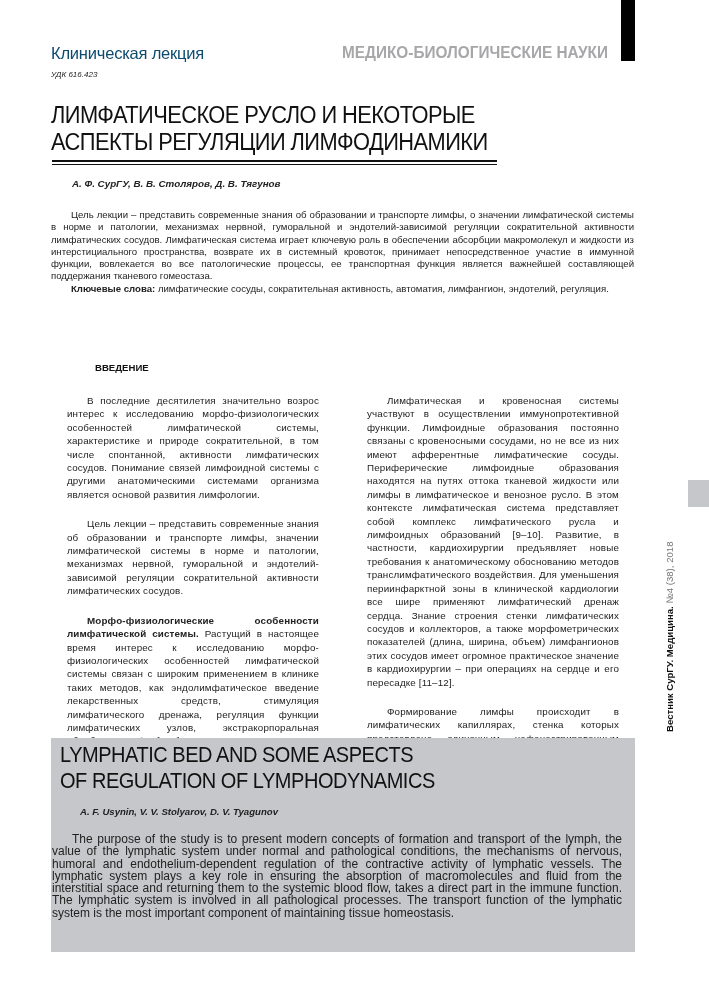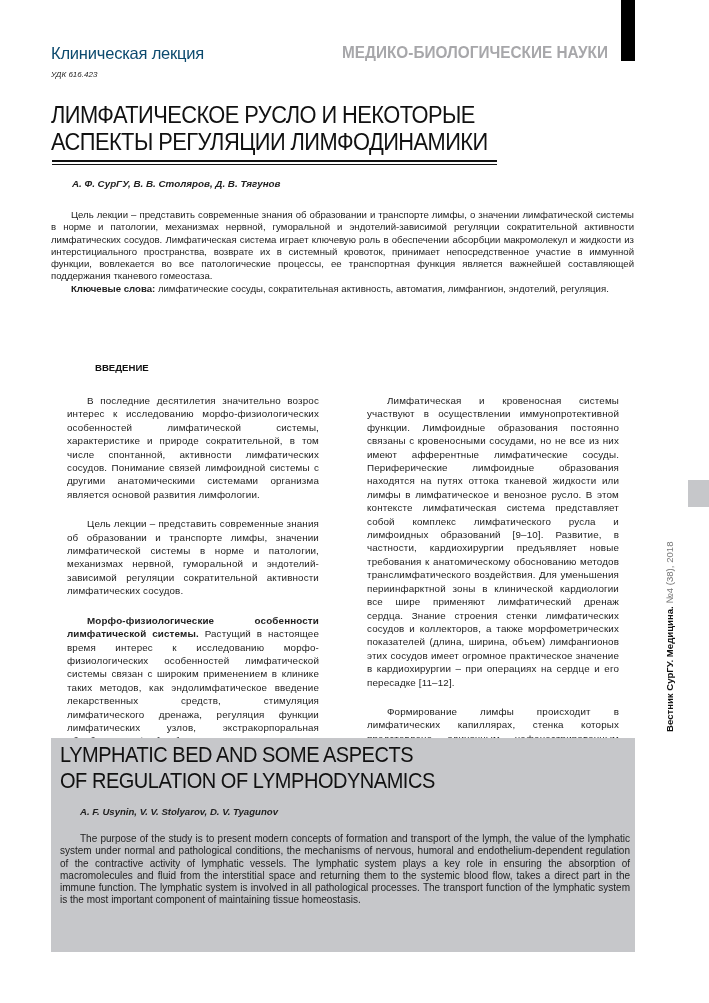--- a/index.html
+++ b/index.html
@@ -47,22 +47,22 @@
                   white-space: nowrap; font-family: "Liberation Sans", sans-serif; font-size: 9.6px; color: #111; }
   .journal-side .jb { font-weight: bold; }
   .journal-side .jr { color: #777; }
 
   .en-box { left: 51px; top: 738px; width: 584px; height: 214px; background: #c6c7ca; }
   .title-en { left: 60px; top: 742px; font-family: "Liberation Sans", sans-serif; font-size: 21.5px;
               line-height: 26px; color: #111; letter-spacing: -0.5px; white-space: nowrap;
               transform: scaleX(0.93); transform-origin: left top; }
   .authors-en { left: 80px; top: 806px; font-family: "Liberation Sans", sans-serif; font-style: italic;
                 font-weight: bold; font-size: 9.6px; color: #222; }
-  .abstract-en { left: 60px; top: 833px; width: 570px; font-family: "Liberation Sans", sans-serif;
-                 font-size: 10px; line-height: 12.3px; text-align: justify; color: #222; }
+  .abstract-en { left: 52px; top: 833px; width: 570px; font-family: "Liberation Sans", sans-serif;
+                 font-size: 12px; line-height: 12.3px; text-align: justify; color: #222; }
   .abstract-en p { margin: 0; text-indent: 20px; }
 </style>
 </head>
 <body>
 
 <div class="abs black-bar"></div>
 
 <div class="abs section-left">Клиническая лекция</div>
 <div class="abs section-right">МЕДИКО-БИОЛОГИЧЕСКИЕ НАУКИ</div>
 <div class="abs udk">УДК 616.423</div>

